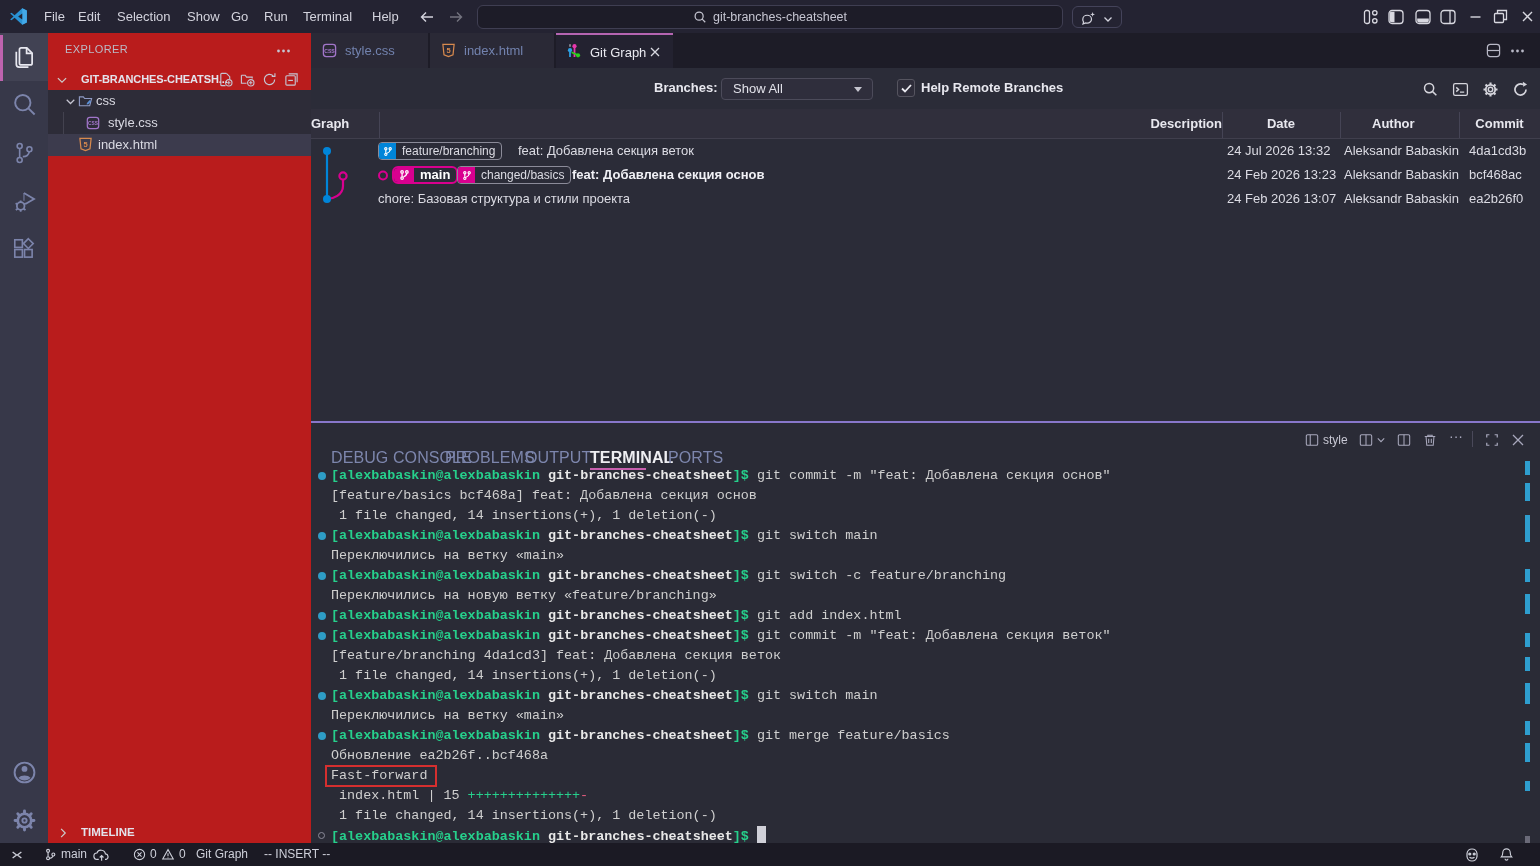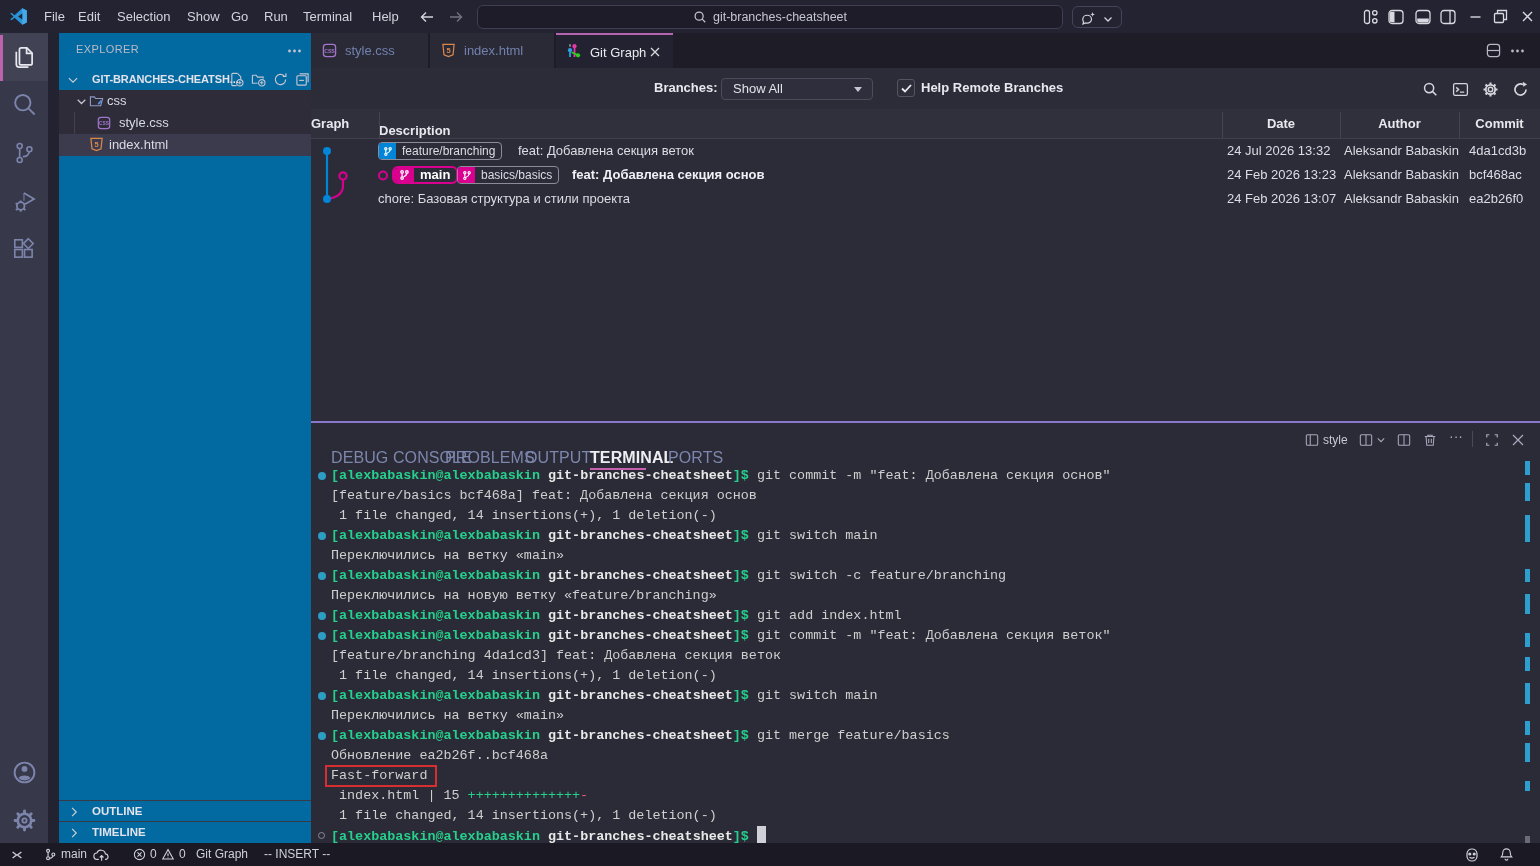--- a/index.html
+++ b/index.html
@@ -12,21 +12,21 @@
 #titlebar { position:absolute; left:0; top:0; width:1540px; height:33px; background:#242332; }
 .menuitem { position:absolute; top:0; height:33px; line-height:33px; color:#d3d3dd; font-size:13px; }
 #searchbox { position:absolute; left:477px; top:5px; width:586px; height:24px; background:#1d1c28; border:1px solid #3f3e52; border-radius:6px; color:#c6c6d2; font-size:12.5px; line-height:22px; text-align:center; }
 #copilotbtn { position:absolute; left:1072px; top:6px; width:50px; height:22px; border:1px solid #44435a; border-radius:6px; }
 
 
 #activitybar { position:absolute; left:0; top:33px; width:48px; height:810px; background:#373849; }
 .ab-icon { position:absolute; left:0; width:48px; height:48px; display:flex; align-items:center; justify-content:center; }
 
 
-#sidebar { position:absolute; left:59px; top:33px; width:263px; height:810px; background:#0369a1; }
+#sidebar { position:absolute; left:48px; top:33px; width:263px; height:810px; background:#b91c1c; }
 #treearea { position:absolute; left:0; top:57px; width:263px; height:66px; background:#2d2c38; }
 .treerow { position:absolute; left:0; width:263px; height:22px; color:#d9d9e2; font-size:13px; line-height:22px; }
 #selrow { position:absolute; left:0; top:101px; width:263px; height:22px; background:#3c3b4d; }
 .sechdr { color:#e3e3ec; font-weight:bold; font-size:11.5px;margin-left:8px; }
 
 
 #tabbar { position:absolute; left:311px; top:33px; width:1229px; height:35px; background:#1d1c27; }
 .tab { position:absolute; top:0; height:35px; line-height:35px; font-size:13px; }
 #gitgraph { position:absolute; left:311px; top:68px; width:1229px; height:410px; background:#2b2c38; }
 #ggheader { position:absolute; left:0; top:41px; width:1229px; height:30px; background:#302f3c; border-bottom:1px solid #403f4d; color:#e8e8ef; font-weight:bold; font-size:13px; }
@@ -223,26 +223,20 @@
       <rect x="1.5" y="1.5" width="13" height="13" rx="3" stroke="#a175c9" stroke-width="1.4"></rect>
       <text x="8" y="10.5" font-size="5.5" fill="#a175c9" text-anchor="middle" font-family="Liberation Sans" font-weight="bold">CSS</text>
     </svg>
   <div class="treerow" style="top:79px;left:60px">style.css</div>
   <svg class="abs" style="left:30px;top:104px" width="15" height="15" viewBox="0 0 16 16" fill="none">
       <path d="M2 1.5h12l-1.2 11L8 14.5l-4.8-2Z" stroke="#d88a4e" stroke-width="1.3"></path>
       <text x="8" y="10.5" font-size="8" fill="#d88a4e" text-anchor="middle" font-family="Liberation Sans" font-weight="bold">5</text>
     </svg>
   <div class="treerow" style="top:101px;left:50px">index.html</div>
 
-  <div class="abs" style="left:0;top:767px;width:263px;height:22px;border-top:1px solid #3a3946;border-bottom:1px solid #3a3946">
-    <svg class="abs" style="left:9px;top:5px" width="12" height="12" viewBox="0 0 16 16" fill="none" stroke="#cccccc" stroke-width="1.6">
-        <path d="M5.5 2.5 11 8l-5.5 5.5"></path>
-      </svg>
-    <div class="abs sechdr" style="left:25px;top:4px">OUTLINE</div>
-  </div>
   <div class="abs" style="left:0;top:789px;width:263px;height:21px">
     <svg class="abs" style="left:9px;top:5px" width="12" height="12" viewBox="0 0 16 16" fill="none" stroke="#cccccc" stroke-width="1.6">
         <path d="M5.5 2.5 11 8l-5.5 5.5"></path>
       </svg>
     <div class="abs sechdr" style="left:25px;top:4px">TIMELINE</div>
   </div>
 </div>
 
 <div id="tabbar">
   <div class="abs" style="left:0;top:0;width:118px;height:35px;background:#2a2936;border-right:1px solid #1d1c27">
@@ -314,23 +308,23 @@
         <path d="M12.2 8h2.4M10.97 10.97l1.7 1.7M8 12.2v2.4M5.03 10.97l-1.7 1.7M3.8 8H1.4M5.03 5.03l-1.7-1.7M8 3.8V1.4M10.97 5.03l1.7-1.7"></path>
       </g>
     </svg>
   <svg class="abs" style="left:1201px;top:13px" width="17" height="17" viewBox="0 0 16 16" fill="none" stroke="#d5d5dc" stroke-width="1.6">
       <path d="M13.2 8 A 5.2 5.2 0 1 1 10.4 3.4"></path>
       <path d="M10.2 0.8 10.6 5.4 14.2 3.2Z" fill="#d5d5dc" stroke="none"></path>
     </svg>
 
   <div id="ggheader">
     <div class="abs" style="left:0;top:0;width:68px;line-height:30px">Graph</div>
-    <div class="abs" style="left:68px;top:7px;width:843px;text-align:left;line-height:30px">Description</div>
+    <div class="abs" style="left:68px;top:0;width:843px;text-align:right;line-height:30px">Description</div>
     <div class="abs" style="left:911px;top:0;width:118px;text-align:center;line-height:30px">Date</div>
-    <div class="abs" style="left:1029px;top:0;width:119px;text-align:center;line-height:30px">Author</div>
+    <div class="abs" style="left:1061px;top:0;width:119px;line-height:30px">Author</div>
     <div class="abs" style="left:1148px;top:0;width:81px;text-align:center;line-height:30px">Commit</div>
     <div class="colsep" style="left:68px"></div>
     <div class="colsep" style="left:911px"></div>
     <div class="colsep" style="left:1029px"></div>
     <div class="colsep" style="left:1148px"></div>
   </div>
 
   <svg class="abs" style="left:0;top:71px" width="80" height="75" viewBox="0 0 80 75">
     <path d="M16 60 C 22 60 32 56 32 47 L 32 41" fill="none" stroke="#d9008f" stroke-width="2.2"></path>
     <path d="M16 12 L 16 60" stroke="#0085d9" stroke-width="2.2"></path>
@@ -371,21 +365,21 @@
     </div>
     <div class="badge" style="left:146px">
       <div class="ic" style="background:#d9008f">
           <svg width="10" height="11" viewBox="0 0 16 16" fill="none" stroke="#fff" stroke-width="1.8">
             <circle cx="4.5" cy="3.5" r="1.8"></circle>
             <circle cx="11.5" cy="3.5" r="1.8"></circle>
             <circle cx="4.5" cy="12.5" r="1.8"></circle>
             <path d="M4.5 5.3v5.4M11.5 5.3a7 7 0 0 1-5 5.4"></path>
           </svg>
         </div>
-      <div class="tx">basics/basics</div>
+      <div class="tx">changed/basics</div>
     </div>
     <div class="cell" style="left:261px;font-weight:bold;color:#f0f0f5">feat: Добавлена секция основ</div>
     <div class="cell" style="left:916px">24 Feb 2026 13:23</div>
     <div class="cell" style="left:1033px">Aleksandr Babaskin</div>
     <div class="cell" style="left:1158px">bcf468ac</div>
   </div>
   <div class="ggrow" style="top:119px">
     <div class="cell" style="left:67px">chore: Базовая структура и стили проекта</div>
     <div class="cell" style="left:916px">24 Feb 2026 13:07</div>
     <div class="cell" style="left:1033px">Aleksandr Babaskin</div>

